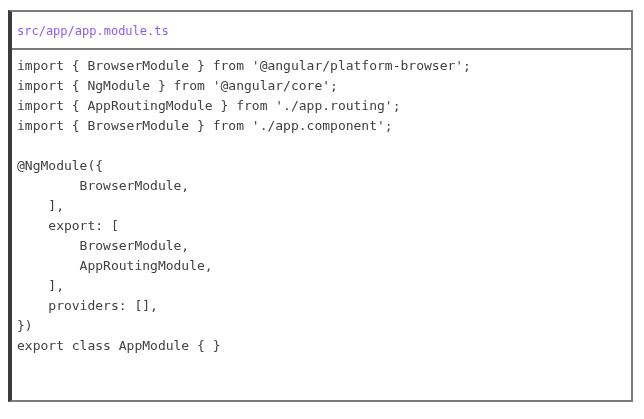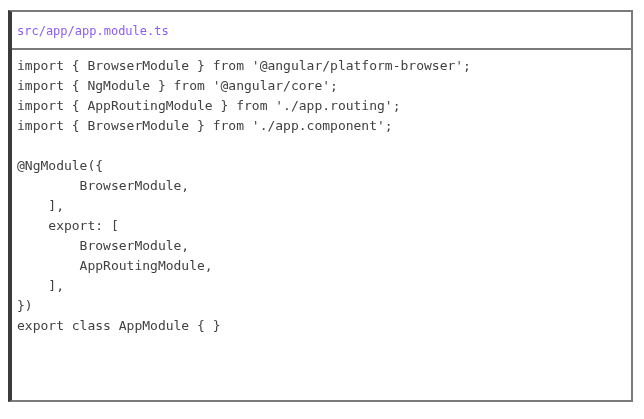--- a/index.html
+++ b/index.html
@@ -56,16 +56,17 @@
     <div class="code-line">import { AppRoutingModule } from './app.routing';</div>
     <div class="code-line">import { BrowserModule } from './app.component';</div>
     <div class="code-line"></div>
     <div class="code-line">@NgModule({</div>
     <div class="code-line">        BrowserModule,</div>
     <div class="code-line">    ],</div>
     <div class="code-line">    export: [</div>
     <div class="code-line">        BrowserModule,</div>
     <div class="code-line">        AppRoutingModule,</div>
     <div class="code-line">    ],</div>
+    <div class="code-line">    providers: [],</div>
     <div class="code-line">})</div>
     <div class="code-line">export class AppModule { }</div>
   </div>
 </div>
 
 </body></html>

